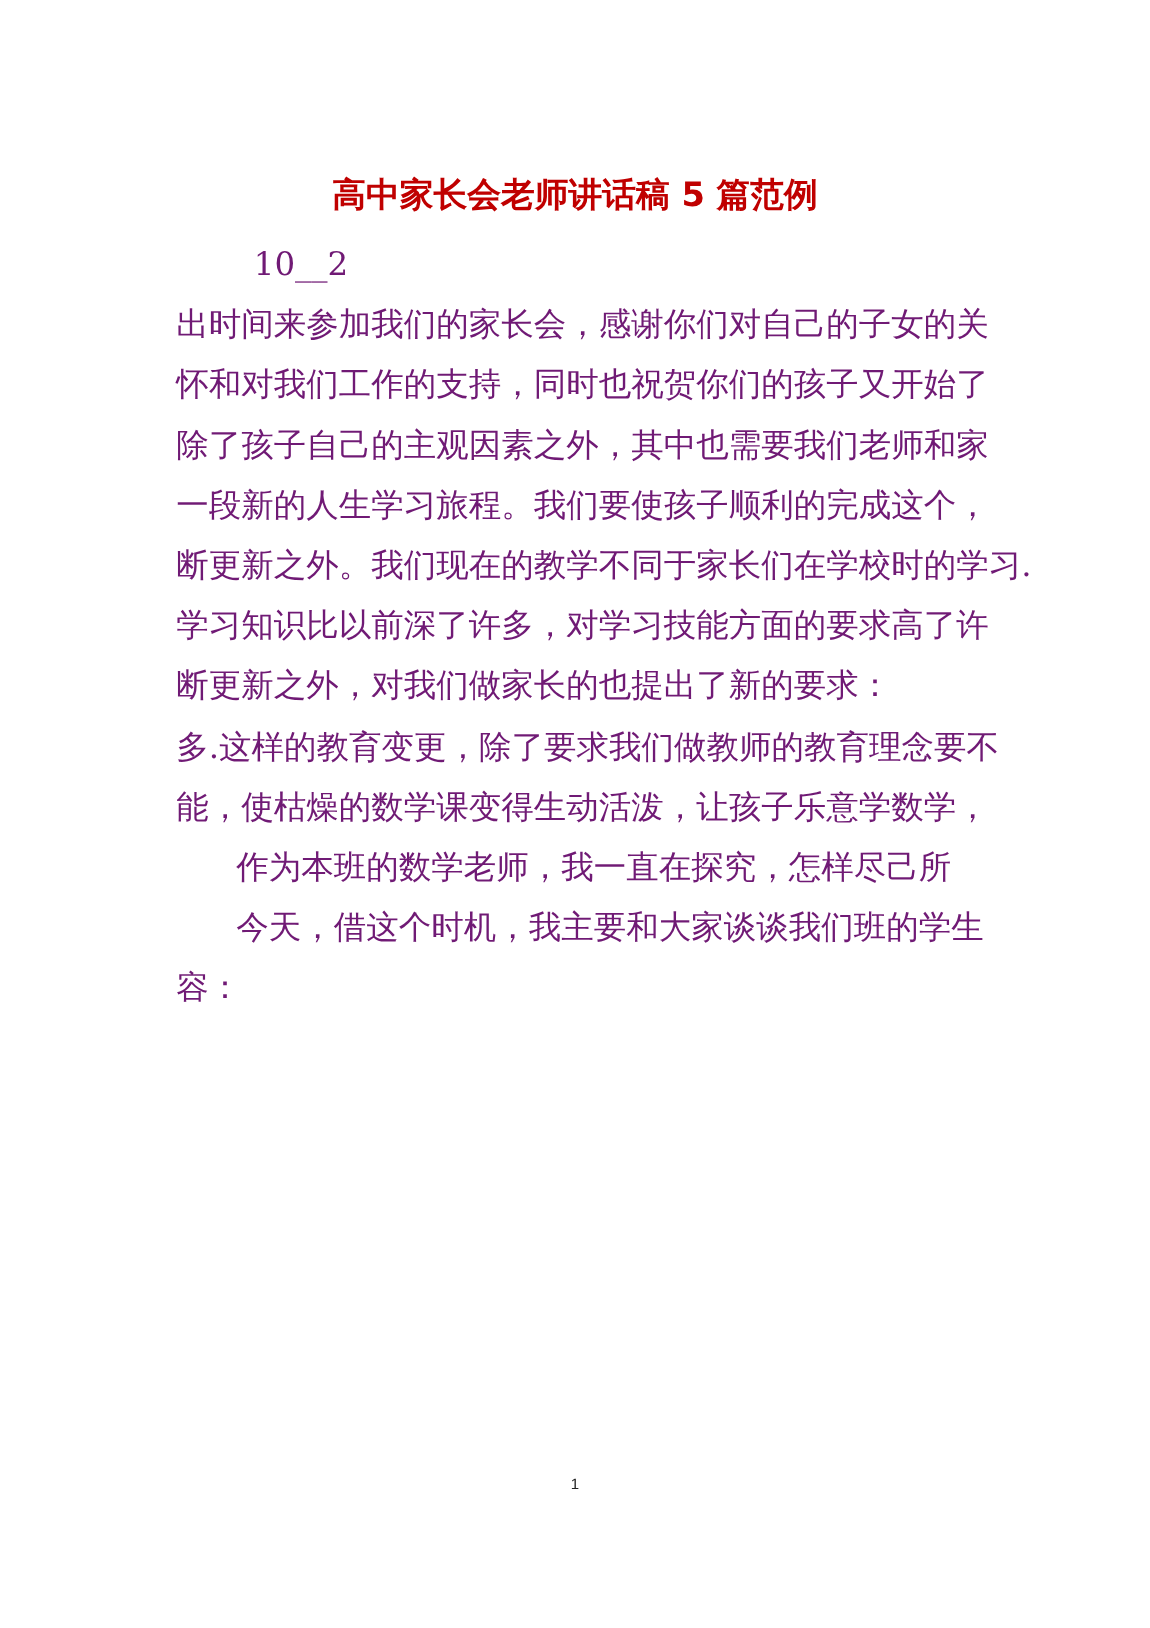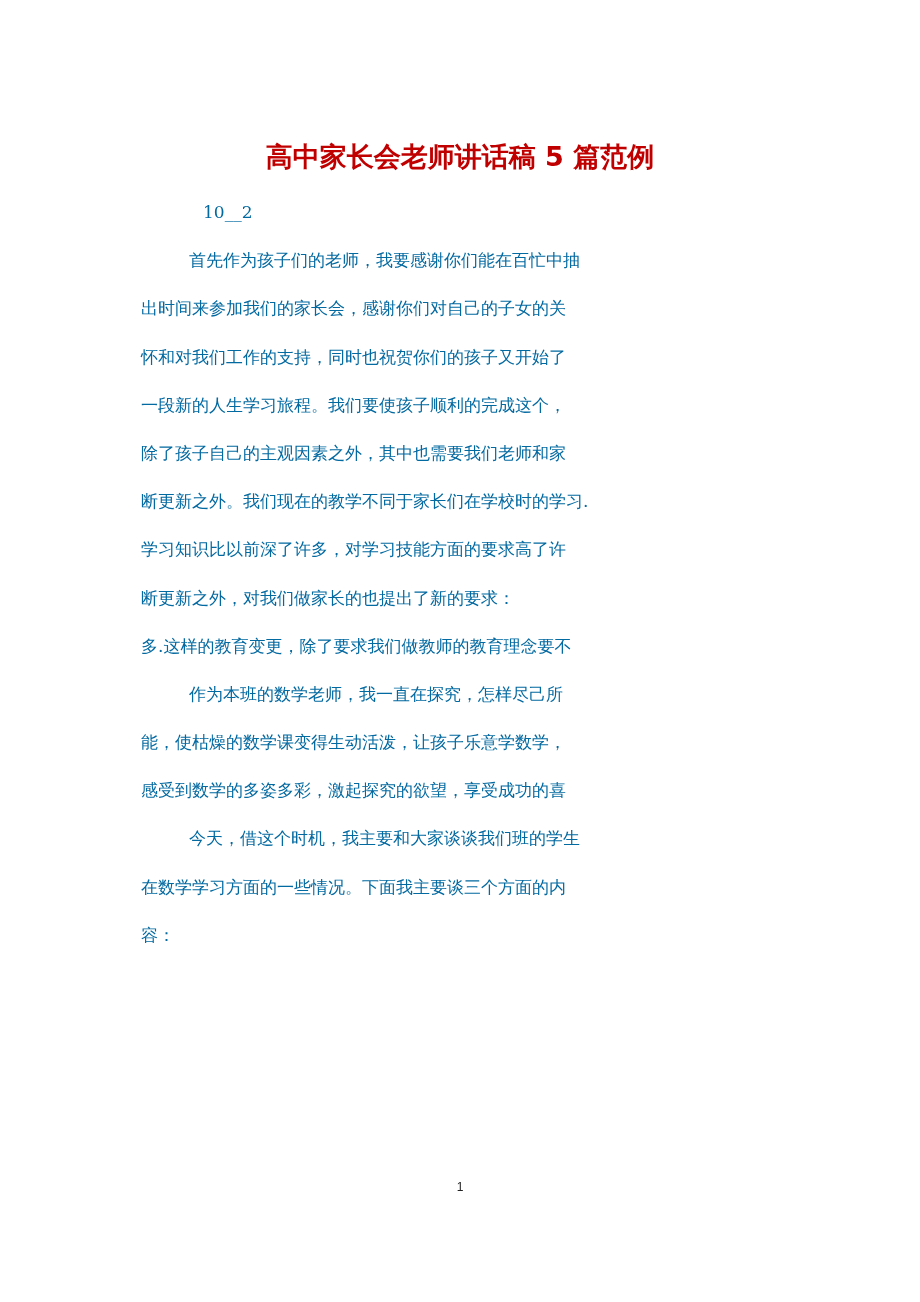--- a/index.html
+++ b/index.html
@@ -6,49 +6,46 @@
     body { width: 920px; height: 1302px; position: relative; overflow: hidden; }
     .page { position: absolute; left: 0; top: 0; width: 920px; height: 1302px; background: #fff; }
     .title {
       position: absolute; left: 0; top: 138px; width: 920px; text-align: center;
       font-family: "DejaVu Sans", "Liberation Sans", sans-serif; font-weight: bold;
       font-size: 27px; line-height: 38px; color: #c00000; letter-spacing: 0px;
     }
     .body {
       position: absolute; left: 141px; top: 188px; width: 632px;
       font-family: "DejaVu Serif", "Liberation Serif", serif;
-      font-size: 17px; line-height: 48.2px; color: #0369a1;
+      font-size: 26px; line-height: 48.2px; color: #701a75;
     }
     .line { white-space: nowrap; height: 48.2px; }
     .indent { padding-left: 48px; }
     .date { padding-left: 62px; }
     .page-number {
       position: absolute; left: 0; top: 1180px; width: 920px; text-align: center;
       font-family: "Liberation Sans", sans-serif; font-size: 12px; color: #222;
     }
   </style>
 </head>
 <body>
 
 <div class="page">
   <div class="title">高中家长会老师讲话稿 5 篇范例</div>
 
   <div class="body">
     <div class="line date">10__2</div>
-    <div class="line indent">首先作为孩子们的老师，我要感谢你们能在百忙中抽</div>
     <div class="line">出时间来参加我们的家长会，感谢你们对自己的子女的关</div>
     <div class="line">怀和对我们工作的支持，同时也祝贺你们的孩子又开始了</div>
+    <div class="line">除了孩子自己的主观因素之外，其中也需要我们老师和家</div>
     <div class="line">一段新的人生学习旅程。我们要使孩子顺利的完成这个，</div>
-    <div class="line">除了孩子自己的主观因素之外，其中也需要我们老师和家</div>
     <div class="line">断更新之外。我们现在的教学不同于家长们在学校时的学习.</div>
     <div class="line">学习知识比以前深了许多，对学习技能方面的要求高了许</div>
     <div class="line">断更新之外，对我们做家长的也提出了新的要求：</div>
     <div class="line">多.这样的教育变更，除了要求我们做教师的教育理念要不</div>
+    <div class="line">能，使枯燥的数学课变得生动活泼，让孩子乐意学数学，</div>
     <div class="line indent">作为本班的数学老师，我一直在探究，怎样尽己所</div>
-    <div class="line">能，使枯燥的数学课变得生动活泼，让孩子乐意学数学，</div>
-    <div class="line">感受到数学的多姿多彩，激起探究的欲望，享受成功的喜</div>
     <div class="line indent">今天，借这个时机，我主要和大家谈谈我们班的学生</div>
-    <div class="line">在数学学习方面的一些情况。下面我主要谈三个方面的内</div>
     <div class="line">容：</div>
   </div>
 
   <div class="page-number">1</div>
 </div>
 
 </body></html>

